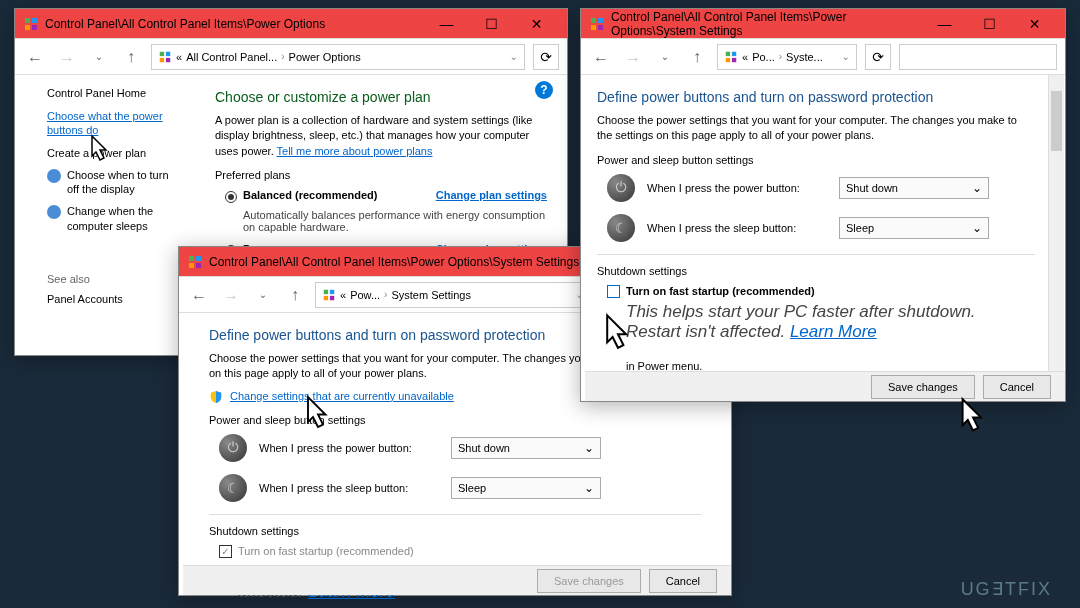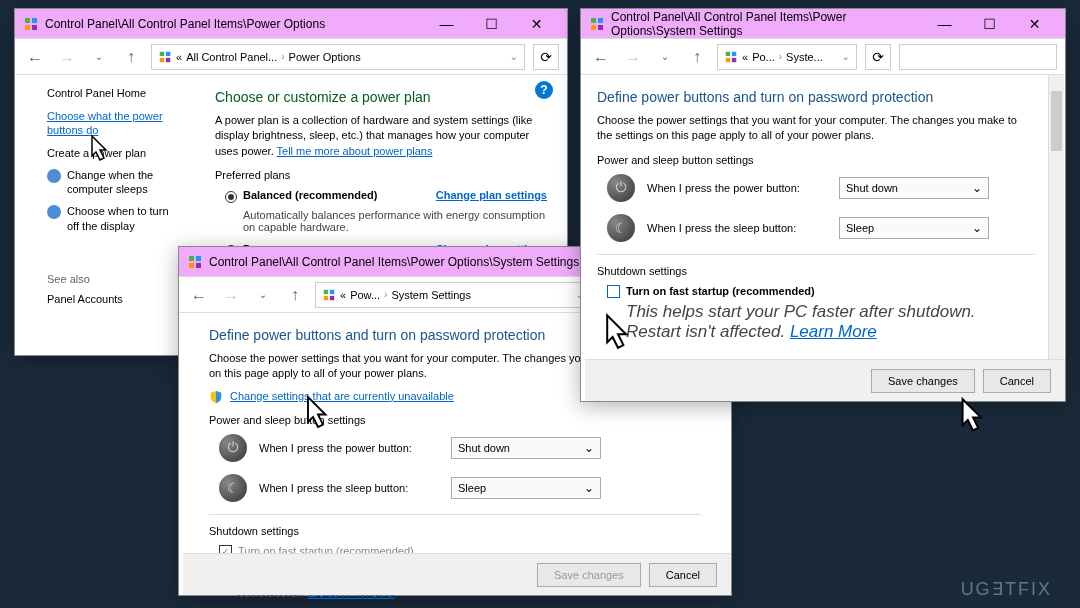--- a/index.html
+++ b/index.html
@@ -1,18 +1,18 @@
 <!DOCTYPE html>
 <html><head>
 <meta charset="utf-8">
 <style>
 * { box-sizing: border-box; margin: 0; padding: 0; font-family: "Segoe UI", Arial, sans-serif; }
 body { width: 1080px; height: 608px; background: #1a2a3a; position: relative; overflow: hidden; }
 .window { position: absolute; background: #fff; border: 1px solid #888; box-shadow: 0 4px 20px rgba(0,0,0,.3); }
-.titlebar { height: 30px; display: flex; align-items: center; padding: 0 8px; background: #f0abfc; border-bottom: 1px solid #ddd; }
+.titlebar { height: 30px; display: flex; align-items: center; padding: 0 8px; background: #ef4444; border-bottom: 1px solid #ddd; }
 .titlebar .icon { width: 16px; height: 16px; margin-right: 6px; }
 .titlebar .title { font-size: 12px; flex: 1; color: #000; }
 .winbtns { display: flex; }
 .winbtn { width: 45px; height: 28px; display: flex; align-items: center; justify-content: center; font-size: 14px; }
 .toolbar { height: 36px; display: flex; align-items: center; padding: 0 8px; gap: 8px; border-bottom: 1px solid #ddd; }
 .nav-arrow { width: 24px; height: 24px; display: flex; align-items: center; justify-content: center; font-size: 16px; color: #666; }
 .breadcrumb-box { flex: 1; height: 26px; border: 1px solid #ccc; display: flex; align-items: center; padding: 0 6px; font-size: 11px; gap: 4px; }
 .breadcrumb-sep { color: #888; font-size: 10px; }
 .refresh-btn { width: 26px; height: 26px; border: 1px solid #ccc; display: flex; align-items: center; justify-content: center; font-size: 14px; }
 .search-box { width: 150px; height: 26px; border: 1px solid #ccc; padding: 0 6px; font-size: 11px; color: #888; display: flex; align-items: center; }
@@ -37,21 +37,21 @@
 .setting-row { display: flex; align-items: center; gap: 12px; margin-bottom: 12px; padding-left: 10px; }
 .power-icon { width: 28px; height: 28px; border-radius: 50%; background: radial-gradient(circle at 30% 30%, #888, #333); display: flex; align-items: center; justify-content: center; color: #ccc; font-size: 14px; flex-shrink: 0; }
 .setting-label { font-size: 11px; width: 180px; }
 .select { height: 22px; width: 150px; border: 1px solid #aaa; font-size: 11px; padding: 0 6px; display: flex; align-items: center; justify-content: space-between; background: #fafafa; }
 .select::after { content: "⌄"; font-size: 12px; }
 .checkbox-row { display: flex; gap: 6px; font-size: 11px; padding-left: 10px; }
 .checkbox { width: 13px; height: 13px; border: 1px solid #333; flex-shrink: 0; display: flex; align-items: center; justify-content: center; font-size: 10px; }
 .checkbox.checked::after { content: "✓"; color: #888; }
 .checkbox.blue { border-color: #0066cc; }
 .sub-desc { font-size: 17px; color: #444; margin: 4px 0 18px 29px; font-style: italic; }
-.button-row { position: absolute; bottom: 0; left: 4px; right: 0; height: 42px; border-top: 1px solid #ddd; background: #f0f0f0; display: flex; align-items: center; justify-content: flex-end; gap: 8px; padding: 0 14px; }
+.button-row { position: absolute; bottom: 0; left: 4px; right: 0; height: 30px; border-top: 1px solid #ddd; background: #f0f0f0; display: flex; align-items: center; justify-content: flex-end; gap: 8px; padding: 0 14px; }
 .btn { height: 24px; padding: 0 16px; border: 1px solid #aaa; background: #e8e8e8; font-size: 11px; display: flex; align-items: center; }
 .btn.disabled { color: #999; }
 .help-icon { position: absolute; top: 72px; right: 14px; width: 18px; height: 18px; background: #0078d7; color: #fff; border-radius: 50%; display: flex; align-items: center; justify-content: center; font-size: 12px; font-weight: bold; }
 .see-also { font-size: 11px; color: #666; margin-top: 40px; }
 .cursor { position: absolute; width: 32px; height: 40px; pointer-events: none; z-index: 100; }
 .shield-icon { width: 14px; height: 14px; display: inline-block; vertical-align: middle; margin-right: 4px; }
 .watermark { position: absolute; bottom: 8px; right: 28px; color: #5a7a8a; font-size: 18px; letter-spacing: 2px; font-weight: 300; }
 .scrollbar { position: absolute; right: 1px; top: 66px; bottom: 1px; width: 16px; background: #f0f0f0; border-left: 1px solid #ddd; }
 .scroll-thumb { position: absolute; top: 16px; left: 2px; right: 2px; height: 60px; background: #ccc; }
 .cp-icon { display: inline-block; }
@@ -98,25 +98,25 @@
   <div class="help-icon">?</div>
   <div class="content">
     <div class="sidebar">
       <div class="sidebar-title">Control Panel Home</div>
       <a class="sidebar-link">Choose what the power buttons do</a>
       <div class="sidebar-item">
           <span>Create a power plan</span>
         </div>
       <div class="sidebar-item">
           <div class="sidebar-icon"></div>
-          <span>Change when the computer sleeps</span>
+          <span>Choose when to turn off the display</span>
         </div>
       <div class="sidebar-item">
           <div class="sidebar-icon"></div>
-          <span>Choose when to turn off the display</span>
+          <span>Change when the computer sleeps</span>
         </div>
       <div class="see-also">See also</div>
       <div style="font-size:11px; margin-top:8px;">Panel Accounts</div>
     </div>
     <div class="main">
       <div class="page-title">Choose or customize a power plan</div>
       <div class="desc"><span>A power plan is a collection of hardware and system settings (like display brightness, sleep, etc.) that manages how your computer uses power. </span><span class="link">Tell me more about power plans</span></div>
       <div class="section-label">Preferred plans</div>
       <div class="plan-row">
         <div class="plan-left">

